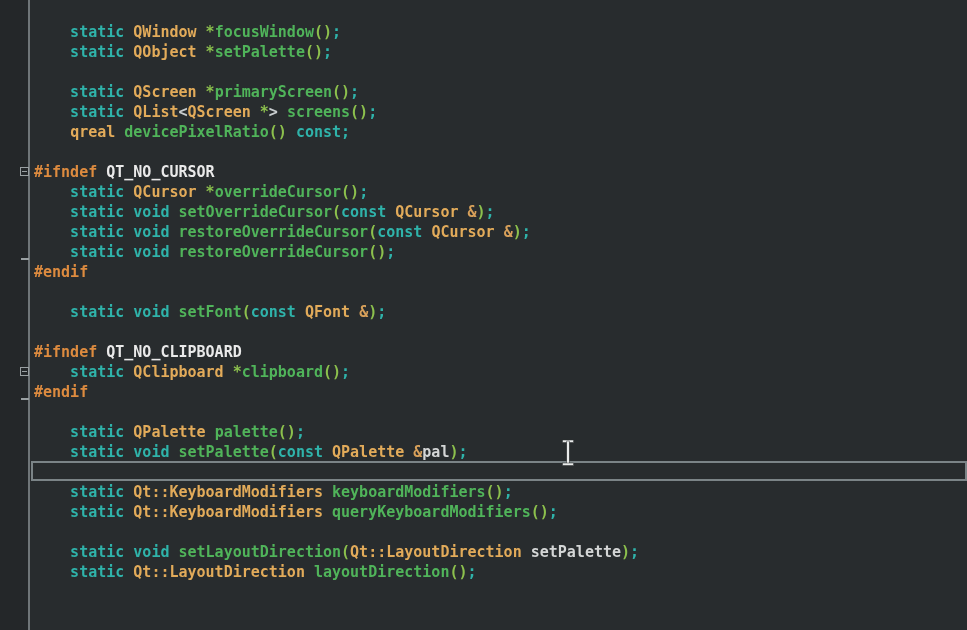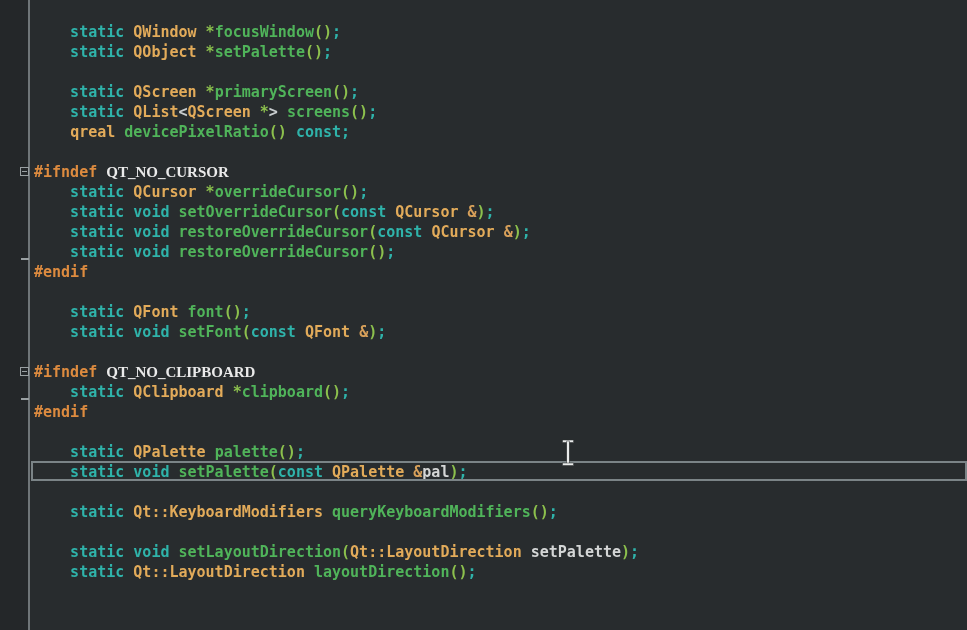--- a/index.html
+++ b/index.html
@@ -7,21 +7,21 @@
     position:relative;width:967px;height:630px;overflow:hidden;
     background:var(--bg);
     font-family:"DejaVu Sans Mono","Liberation Mono",monospace;
     font-weight:bold;font-size:15px;
   }
   .gutter{position:absolute;left:0;top:0;width:28px;height:100%;background:var(--gutter);}
   .fold-line{position:absolute;left:28px;top:0;width:2px;height:100%;background:var(--foldline);}
   .code-area{position:absolute;left:0;top:2px;right:0;}
   .code-line{height:20px;line-height:20px;padding-left:34px;white-space:pre;}
   .tk-kw{color:var(--kw);} .tk-ty{color:var(--ty);} .tk-fn{color:var(--fn);}
-  .tk-br{color:var(--br);} .tk-pp{color:var(--pp);} .tk-mc{color:var(--mc);font-family:Liberation Serif, serif;}
+  .tk-br{color:var(--br);} .tk-pp{color:var(--pp);} .tk-mc{color:var(--mc);}
   .tk-op{color:var(--op);} .tk-df{color:var(--df);} .tk-an{color:var(--an);}
   .overlay{position:absolute;left:0;top:0;width:100%;height:100%;pointer-events:none;}
   .current-line-box{position:absolute;left:31px;right:0;height:20px;border:2px solid var(--clborder);box-sizing:border-box;}
   .fold-box{position:absolute;left:20px;width:9px;height:9px;border:1px solid var(--marker);box-sizing:border-box;background:var(--gutter);pointer-events:auto;}
   .fold-box::after{content:"";position:absolute;left:1px;top:3px;width:5px;height:1px;background:var(--marker);}
   .fold-tick{position:absolute;left:21px;width:8px;height:2px;background:var(--marker);}
   .mouse-cursor{position:absolute;}
 </style>
 </head>
 <body>
@@ -38,30 +38,30 @@
       <div class="code-line"><span class="tk-kw">    static </span><span class="tk-ty">QList</span><span class="tk-an">&lt;</span><span class="tk-ty">QScreen </span><span class="tk-br">*</span><span class="tk-an">&gt;</span><span class="tk-df"> </span><span class="tk-fn">screens</span><span class="tk-br">()</span><span class="tk-kw">;</span></div>
       <div class="code-line"><span class="tk-df">    </span><span class="tk-ty">qreal </span><span class="tk-fn">devicePixelRatio</span><span class="tk-br">()</span><span class="tk-df"> </span><span class="tk-kw">const</span><span class="tk-kw">;</span></div>
       <div class="code-line"></div>
       <div class="code-line"><span class="tk-pp">#ifndef </span><span class="tk-mc">QT_NO_CURSOR</span></div>
       <div class="code-line"><span class="tk-kw">    static </span><span class="tk-ty">QCursor </span><span class="tk-br">*</span><span class="tk-fn">overrideCursor</span><span class="tk-br">()</span><span class="tk-kw">;</span></div>
       <div class="code-line"><span class="tk-kw">    static void </span><span class="tk-fn">setOverrideCursor</span><span class="tk-br">(</span><span class="tk-kw">const </span><span class="tk-ty">QCursor </span><span class="tk-op">&amp;</span><span class="tk-br">)</span><span class="tk-kw">;</span></div>
       <div class="code-line"><span class="tk-kw">    static void </span><span class="tk-fn">restoreOverrideCursor</span><span class="tk-br">(</span><span class="tk-kw">const </span><span class="tk-ty">QCursor </span><span class="tk-op">&amp;</span><span class="tk-br">)</span><span class="tk-kw">;</span></div>
       <div class="code-line"><span class="tk-kw">    static void </span><span class="tk-fn">restoreOverrideCursor</span><span class="tk-br">()</span><span class="tk-kw">;</span></div>
       <div class="code-line"><span class="tk-pp">#endif</span></div>
       <div class="code-line"></div>
-      <div class="code-line"><span class="tk-kw">    static </span><span class="tk-ty">QFont </span><span class="tk-fn">font</span><span class="tk-br">()</span><span class="tk-kw">;</span></div>
       <div class="code-line"><span class="tk-kw">    static void </span><span class="tk-fn">setFont</span><span class="tk-br">(</span><span class="tk-kw">const </span><span class="tk-ty">QFont </span><span class="tk-op">&amp;</span><span class="tk-br">)</span><span class="tk-kw">;</span></div>
       <div class="code-line"></div>
       <div class="code-line"><span class="tk-pp">#ifndef </span><span class="tk-mc">QT_NO_CLIPBOARD</span></div>
       <div class="code-line"><span class="tk-kw">    static </span><span class="tk-ty">QClipboard </span><span class="tk-br">*</span><span class="tk-fn">clipboard</span><span class="tk-br">()</span><span class="tk-kw">;</span></div>
       <div class="code-line"><span class="tk-pp">#endif</span></div>
       <div class="code-line"></div>
       <div class="code-line"><span class="tk-kw">    static </span><span class="tk-ty">QPalette </span><span class="tk-fn">palette</span><span class="tk-br">()</span><span class="tk-kw">;</span></div>
       <div class="code-line"><span class="tk-kw">    static void </span><span class="tk-fn">setPalette</span><span class="tk-br">(</span><span class="tk-kw">const </span><span class="tk-ty">QPalette </span><span class="tk-op">&amp;</span><span class="tk-df">pal</span><span class="tk-br">)</span><span class="tk-kw">;</span></div>
       <div class="code-line"></div>
+      <div class="code-line"><span class="tk-kw">    static </span><span class="tk-ty">Qt::KeyboardModifiers </span><span class="tk-fn">keyboardModifiers</span><span class="tk-br">()</span><span class="tk-kw">;</span></div>
       <div class="code-line"><span class="tk-kw">    static </span><span class="tk-ty">Qt::KeyboardModifiers </span><span class="tk-fn">queryKeyboardModifiers</span><span class="tk-br">()</span><span class="tk-kw">;</span></div>
       <div class="code-line"></div>
       <div class="code-line"><span class="tk-kw">    static void </span><span class="tk-fn">setLayoutDirection</span><span class="tk-br">(</span><span class="tk-ty">Qt::LayoutDirection </span><span class="tk-df">setPalette</span><span class="tk-br">)</span><span class="tk-kw">;</span></div>
       <div class="code-line"><span class="tk-kw">    static </span><span class="tk-ty">Qt::LayoutDirection </span><span class="tk-fn">layoutDirection</span><span class="tk-br">()</span><span class="tk-kw">;</span></div>
     </div>
   <div class="overlay">
       <div class="fold-box" style="top: 167px;"></div>
       <div class="fold-tick" style="top: 258px;"></div>
       <div class="fold-box" style="top: 367px;"></div>
       <div class="fold-tick" style="top: 398px;"></div>

